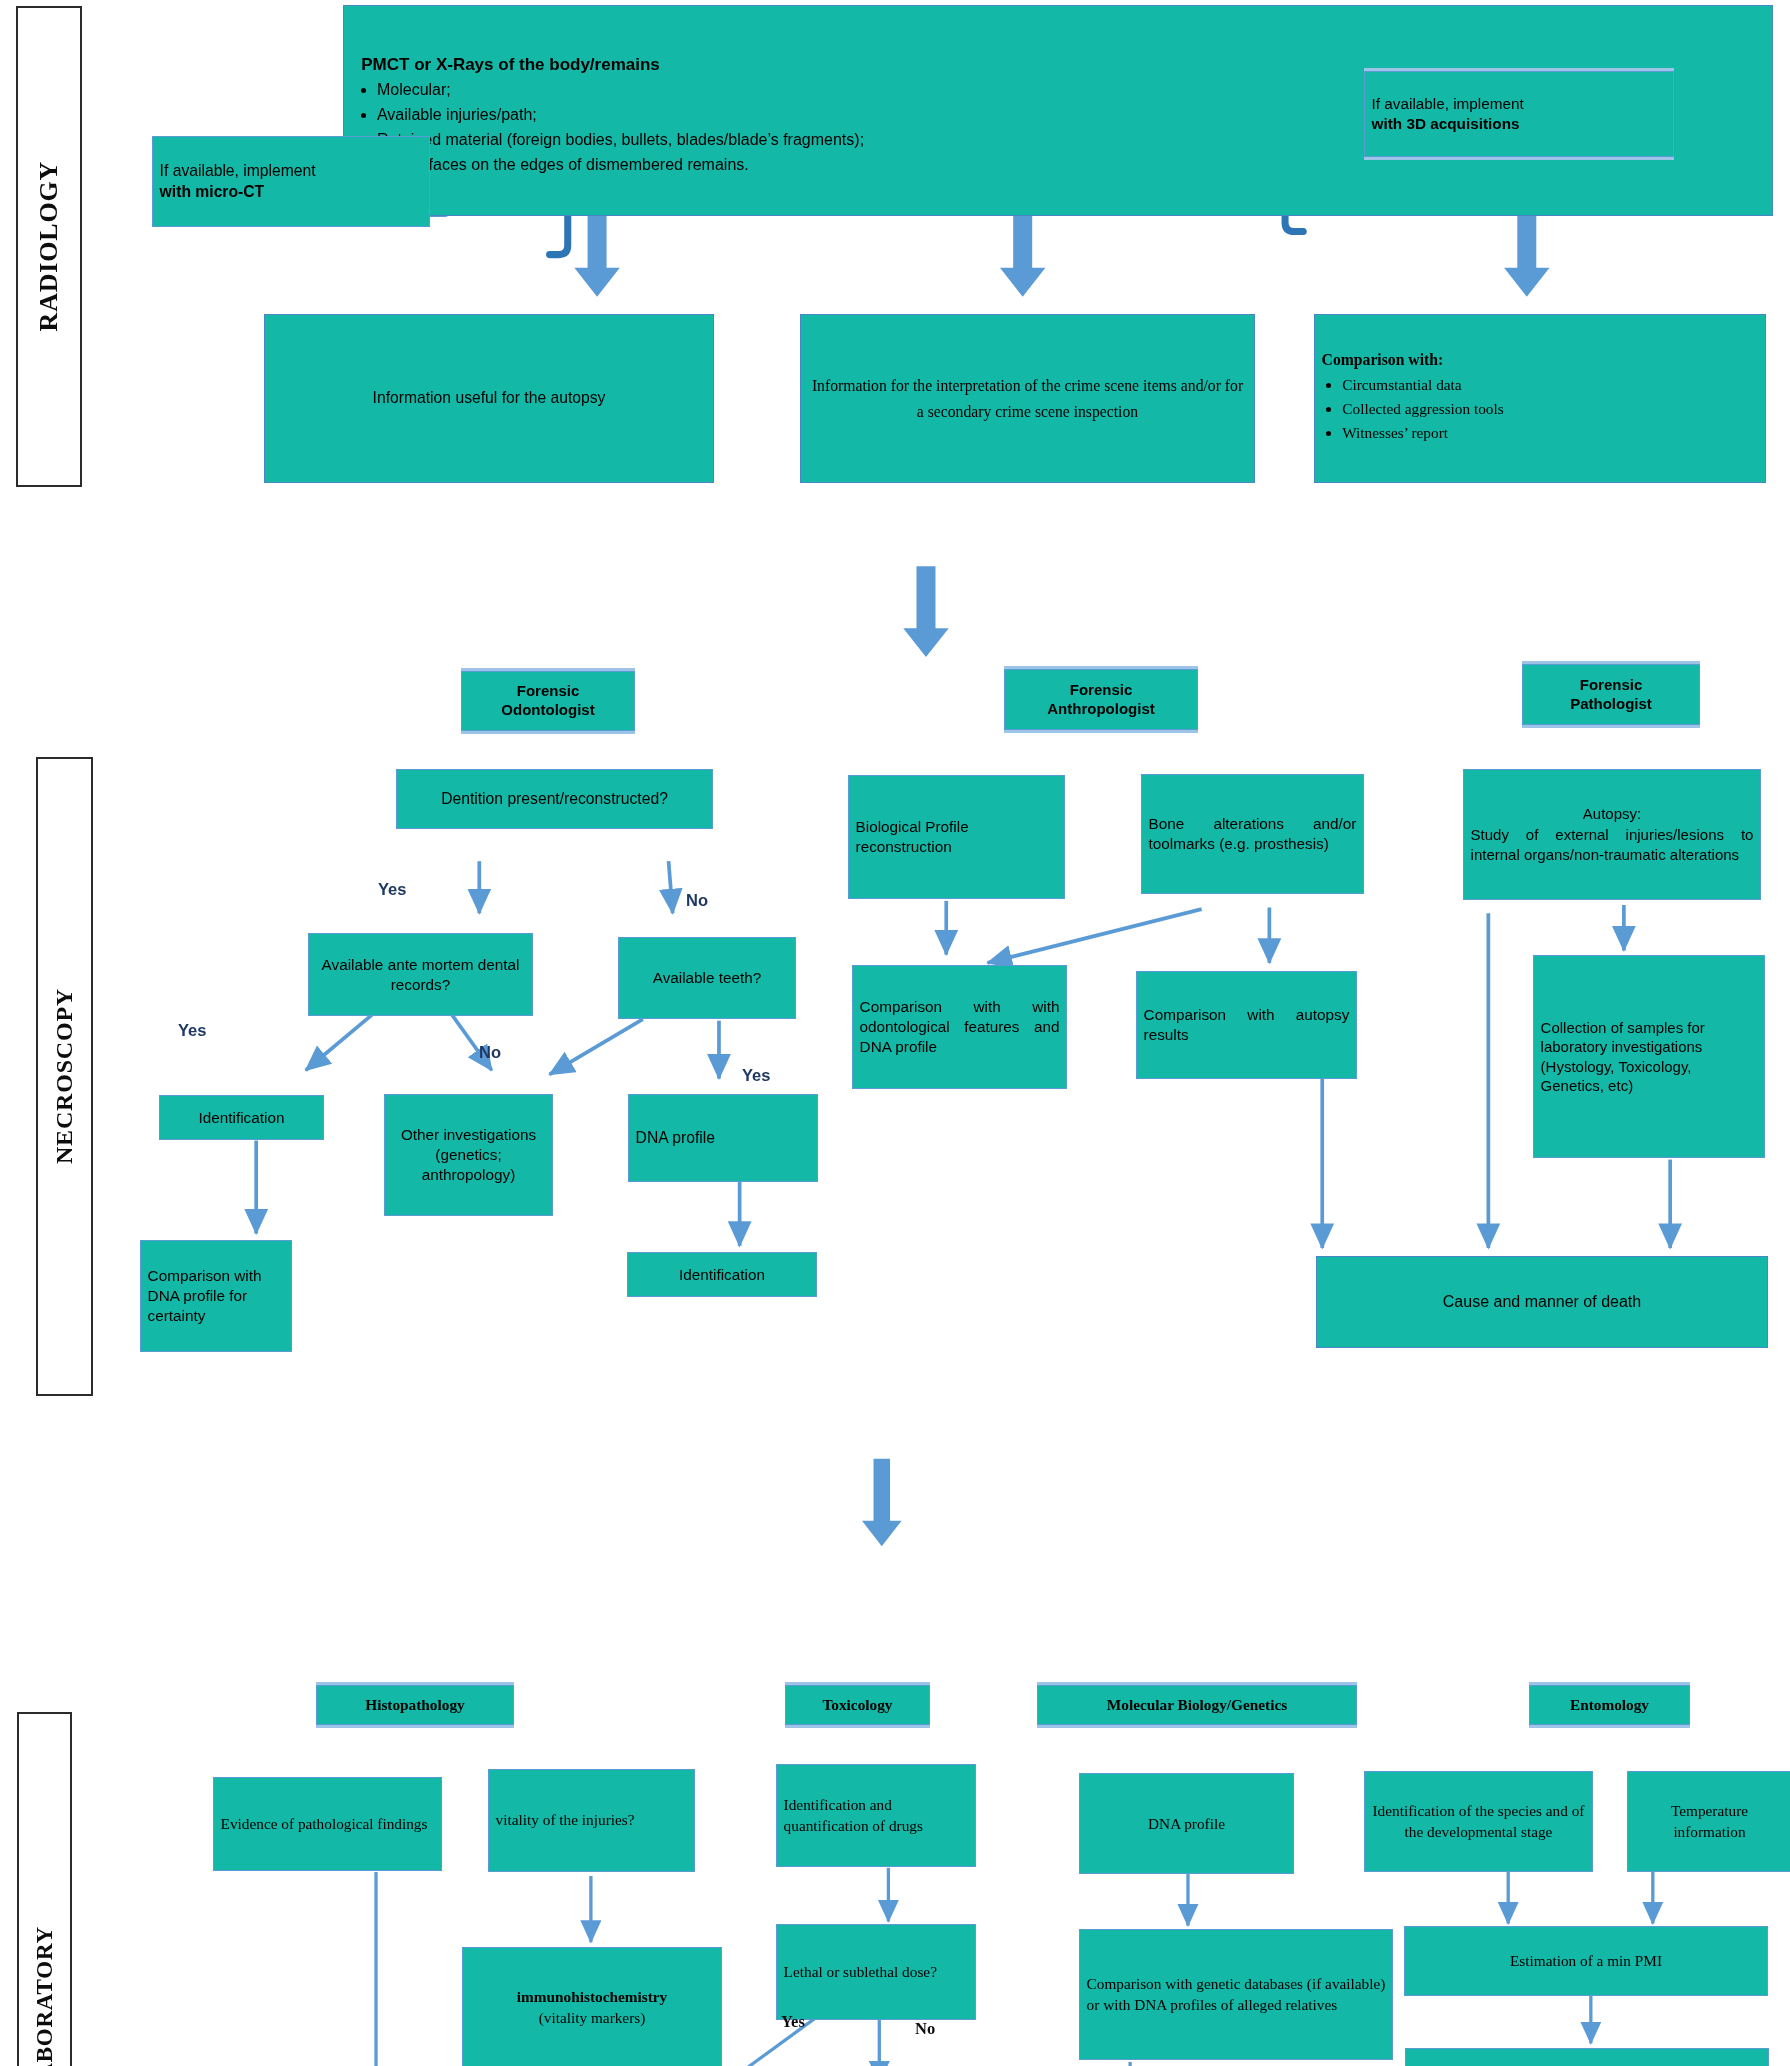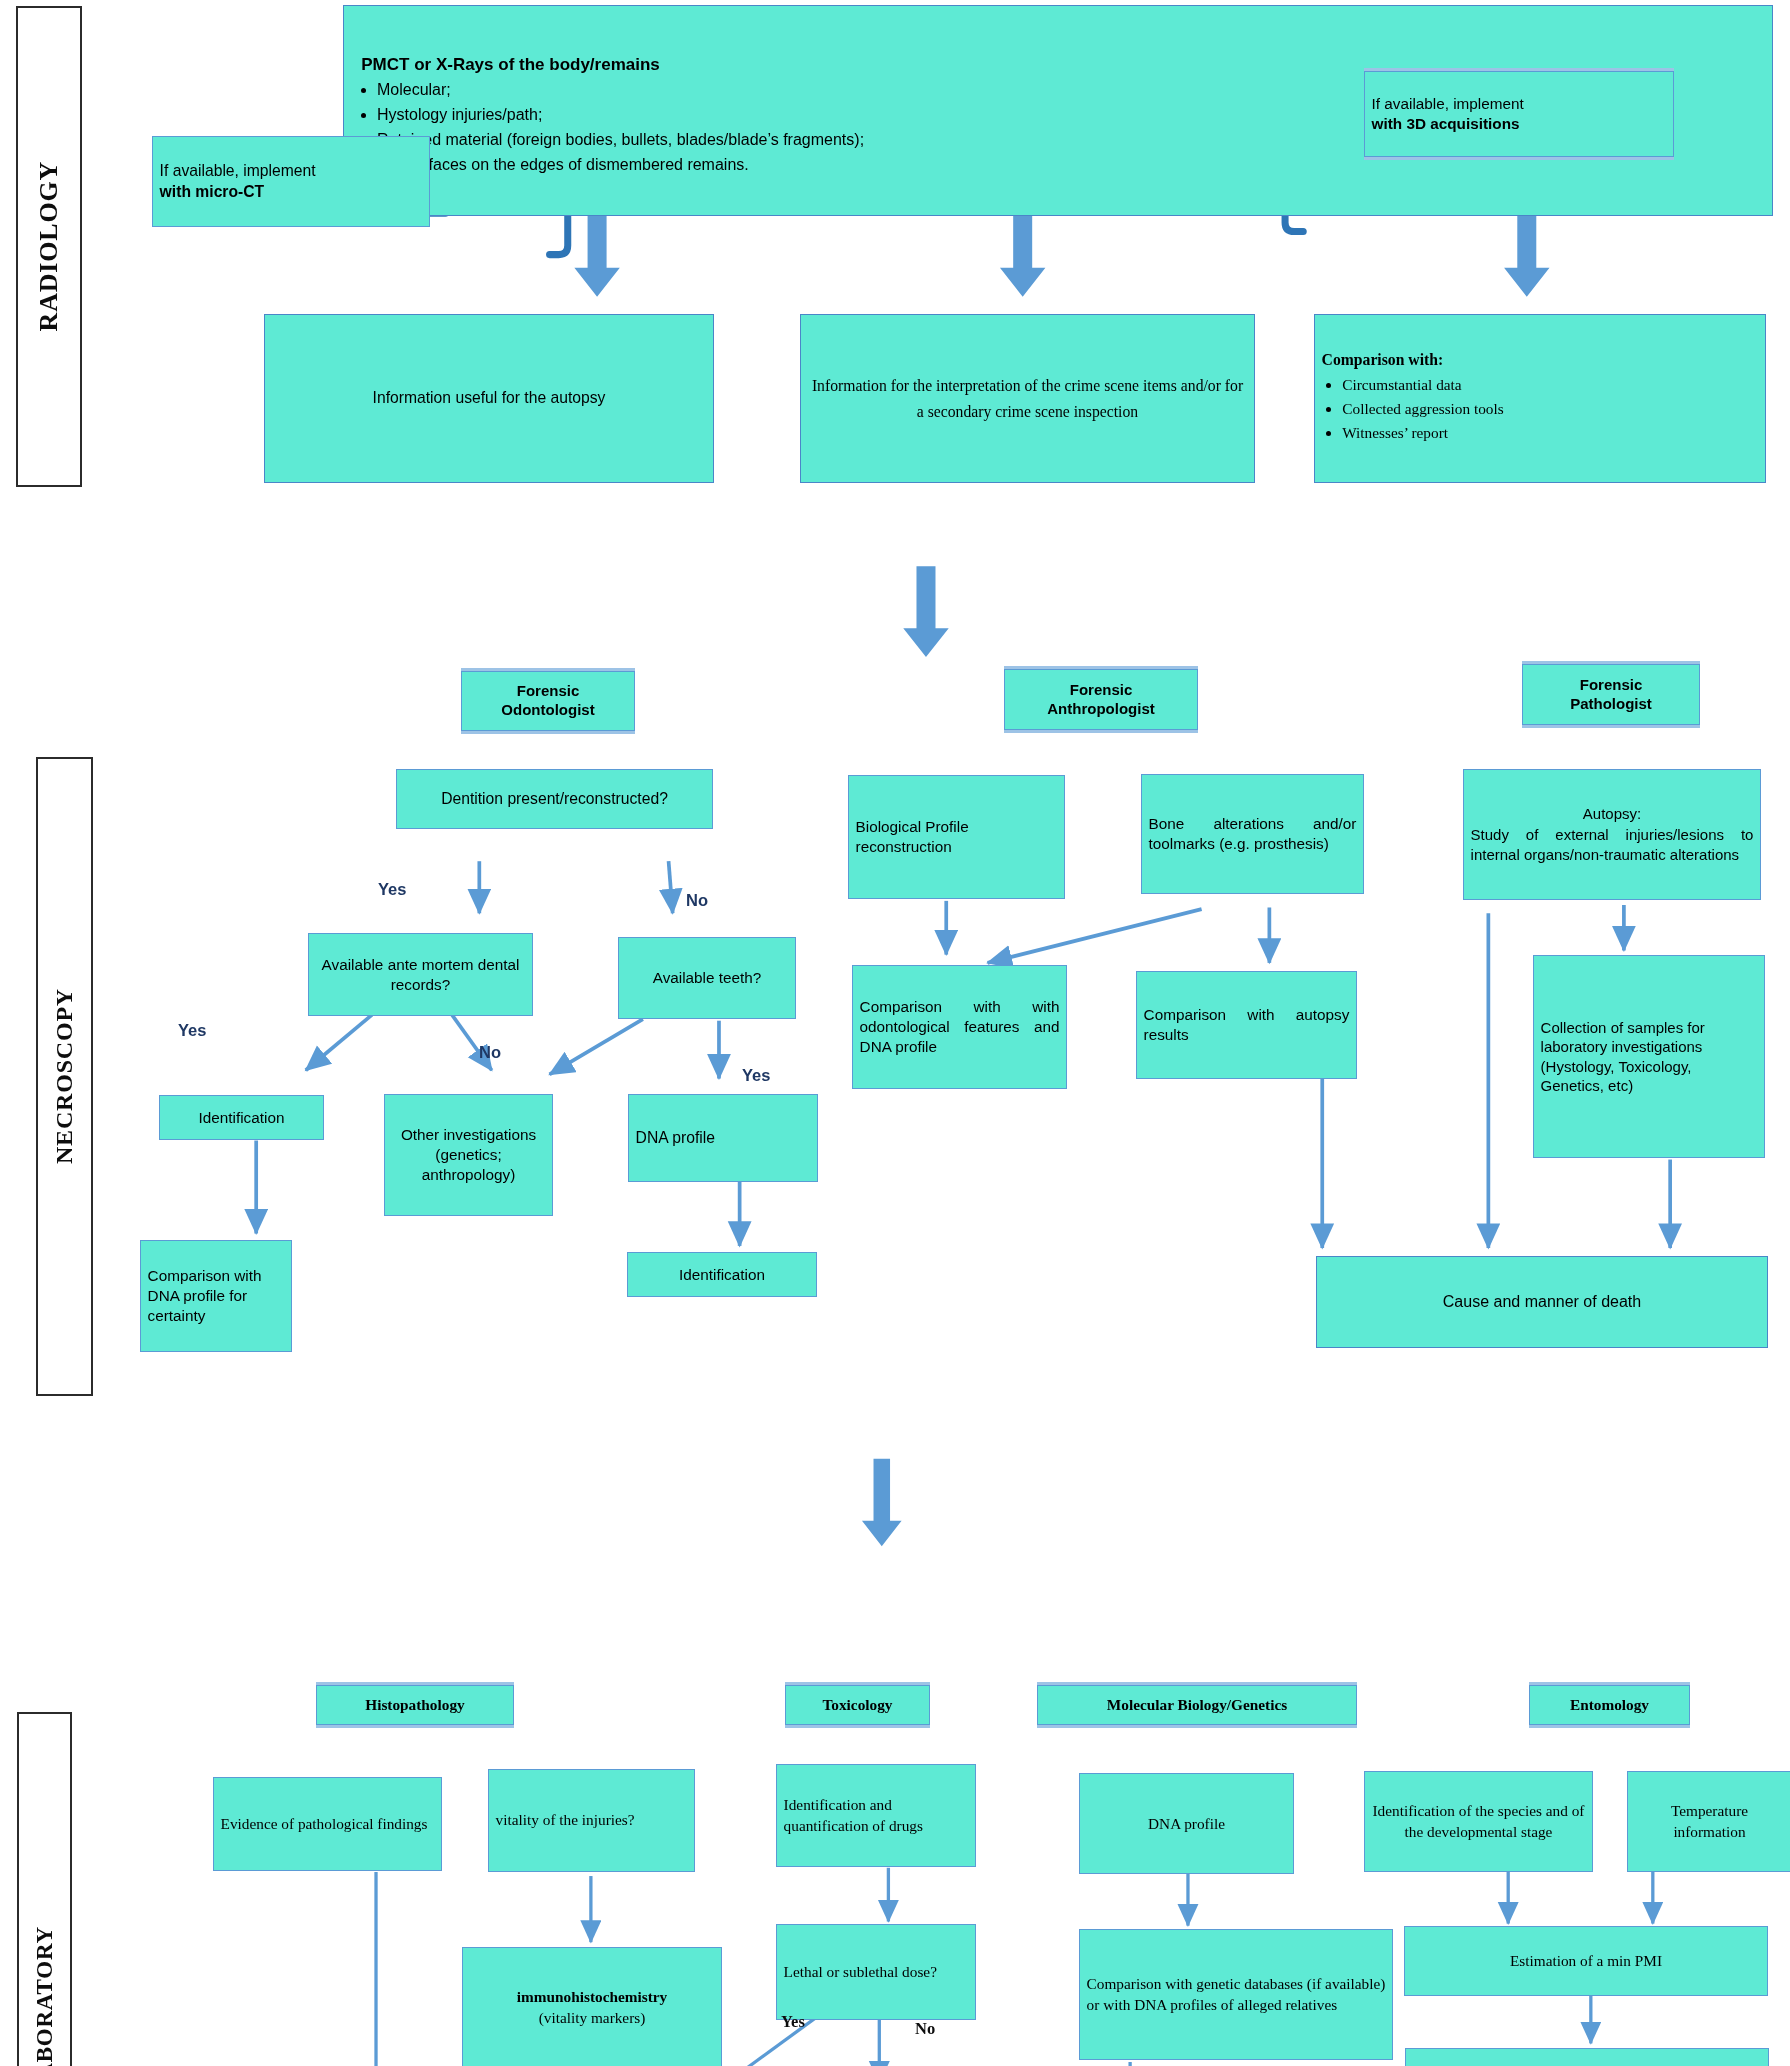--- a/index.html
+++ b/index.html
@@ -12,21 +12,21 @@
     display:flex;align-items:center;justify-content:center;
   }
   .sect-label span{
     writing-mode:vertical-rl;transform:rotate(180deg);
     font-family:"Liberation Serif", serif;font-weight:bold;
     letter-spacing:0.8px;color:#0d0d0d;white-space:nowrap;
   }
 
   
   .box{
-    position:absolute;box-sizing:border-box;background:#5eead4;
+    position:absolute;box-sizing:border-box;background:#14b8a6;
     border:1.2px solid #5b9bd5;display:flex;flex-direction:column;
     justify-content:center;color:#000;
   }
   .box.thick{border:1.7px solid #4a86c8;box-shadow:0 0 0 0 transparent;}
   .box.pptbox{border:1.2px solid #5b9bd5;}
   .box.pptbox::before{
     content:"";position:absolute;left:-1.2px;right:-1.2px;top:-3.7px;height:2.9px;
     background:#9dc3e6;
   }
   .box.pptbox::after{
@@ -158,21 +158,21 @@
 
   <div class="sect-label" style="left:17.4px;top:1712px;width:51px;height:594px;">
     <span style="font-size:23px">LABORATORY</span>
   </div>
 
   <div class="box thick" style="left:343px;top:5px;width:1430px;height:211px;border-width:1.7px;">
     <div class="txt sans" style="padding-top:4.1px;">
       <div class="bold" style="font-size:17px;margin:9px 0 1.7px 10.7px;">PMCT or X-Rays of the body/remains</div>
       <ul class="bul" style="font-size:16px;">
         <li>Molecular;</li>
-        <li>Hystology injuries/path;</li>
+        <li>Available injuries/path;</li>
         <li>Retained material (foreign bodies, bullets, blades/blade’s fragments);</li>
         <li>Cut surfaces on the edges of dismembered remains.</li>
       </ul>
     </div>
   </div>
 
   <div class="box" style="left:152px;top:136px;width:278px;height:91px;">
     <div class="txt sans" style="font-size:15.7px;">
       <div>If available, implement</div>
       <div class="bold">with micro-CT</div>

